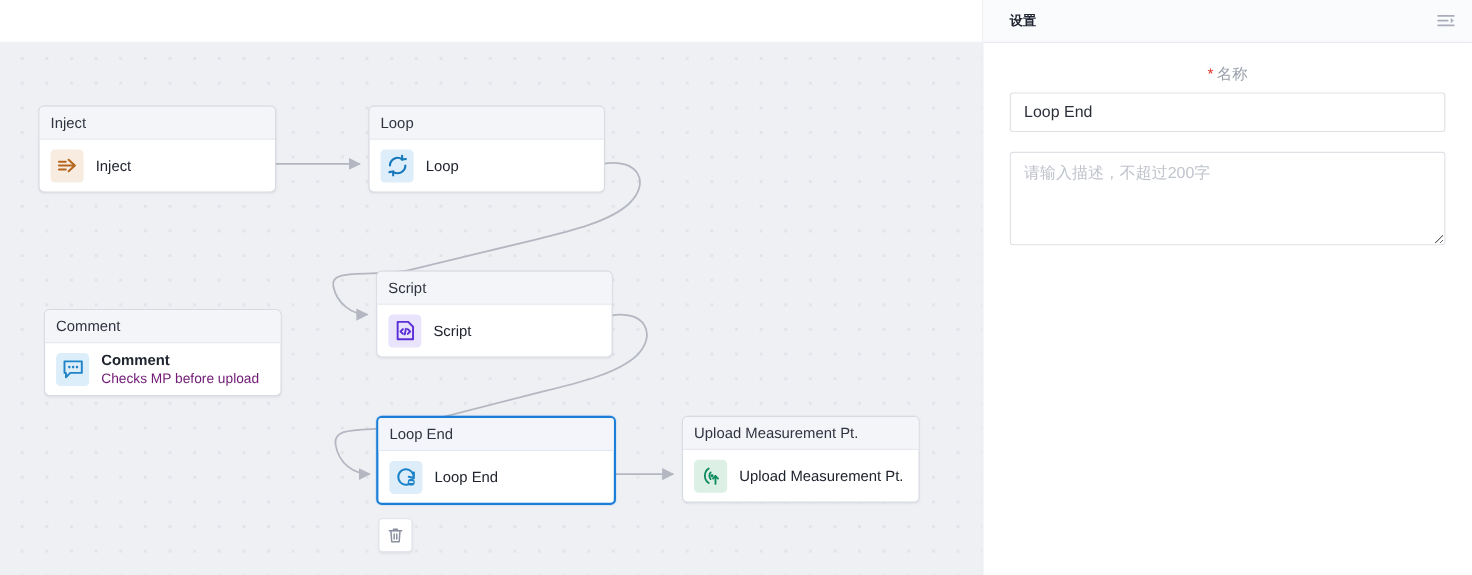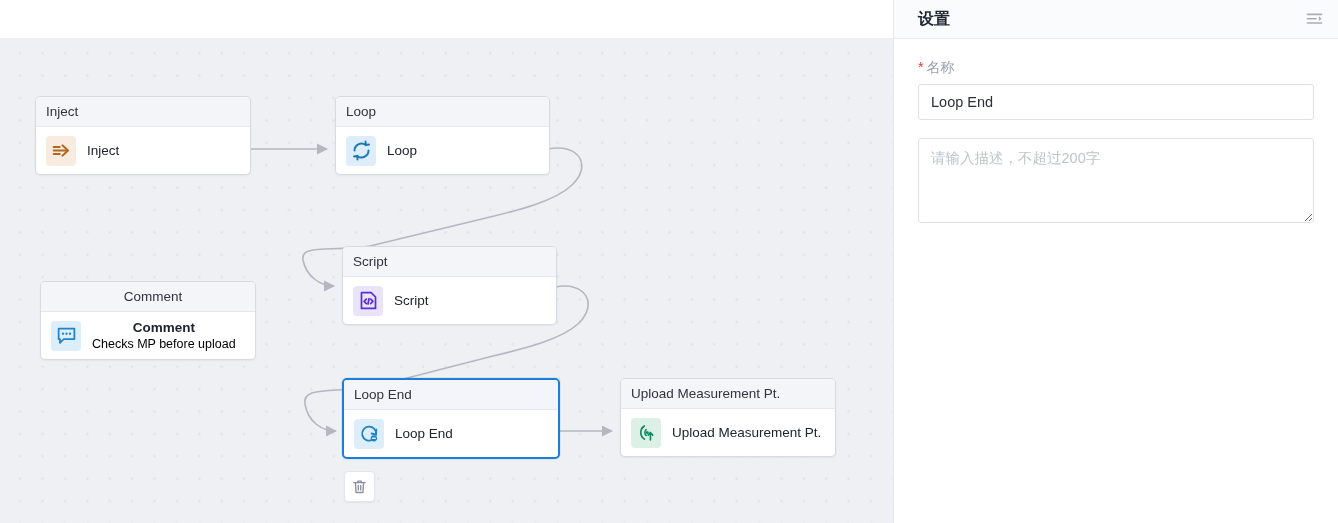--- a/index.html
+++ b/index.html
@@ -37,40 +37,40 @@
   }
   .node.sel .node-head{background:#f3f5fa;border-bottom:1px solid #e1e6f0;}
   .node-body{display:flex;align-items:center;padding:9px 10px;gap:11px;height:47px;box-sizing:border-box;}
   .node-ico{
     width:30px;height:30px;border-radius:4px;flex:0 0 30px;
     display:flex;align-items:center;justify-content:center;
   }
   .node-txt{display:flex;flex-direction:column;justify-content:center;min-width:0;}
   .node-title{font-size:13.5px;color:#20242e;white-space:nowrap;line-height:16px;}
   .node-title.bold{font-weight:bold;}
-  .node-sub{font-size:12.5px;color:#000000;white-space:nowrap;line-height:15px;margin-top:1px;}
+  .node-sub{font-size:12.5px;color:#701a75;white-space:nowrap;line-height:15px;margin-top:1px;}
 
   
   .del-btn{
     position:absolute;width:29px;height:29px;background:#ffffff;border:1px solid #e3e5ec;
     border-radius:4px;display:flex;align-items:center;justify-content:center;
     box-shadow:0 1px 2px rgba(16,22,40,.06);cursor:pointer;
   }
 
   
   #panel{position:absolute;left:893px;top:0;width:445px;height:523px;background:#ffffff;
          border-left:1px solid #e6e8ee;box-sizing:border-box;}
   #panel-head{
     height:38px;background:#fafbfc;border-bottom:1px solid #e6e8ee;
     display:flex;align-items:center;justify-content:space-between;padding:0 14px 0 24px;
   }
-  #panel-title{font-size:16px;color:#1f2430;font-weight:bold;}
+  #panel-title{font-size:12px;color:#1f2430;font-weight:bold;}
   #panel-body{padding:20px 24px 0 24px;}
   .field{margin-bottom:18px;}
-  .flabel{font-size:14px;color:#9aa0ac;margin-bottom:7px;display:block;}
+  .flabel{font-size:14px;color:#9aa0ac;margin-bottom:7px;display:block;text-align:center;}
   .req{color:#e0342b;margin-right:3px;}
   .tinput{
     width:100%;box-sizing:border-box;height:36px;border:1px solid #dfe1e6;border-radius:3px;
     padding:0 12px;font-size:14.5px;color:#2b2f3a;background:#fff;outline:none;
     font-family:"Liberation Sans","DejaVu Sans",sans-serif;
   }
   .tarea{
     width:100%;box-sizing:border-box;height:85px;border:1px solid #dfe1e6;border-radius:3px;
     padding:9px 12px;font-size:14.5px;color:#4d7c0f;background:#fff;outline:none;resize:vertical;
     font-family:"Liberation Sans","DejaVu Sans",sans-serif;line-height:20px;
@@ -154,21 +154,21 @@
               <path d="M14.5 10.5 L17 13 L14.5 15.5"></path>
               <path d="M12.6 10 L11.4 16"></path>
             </svg>
           </span>
           <span class="node-txt">
             <span class="node-title">Script</span>
           </span>
         </div>
       </div>
 
-      <div class="node" style="left:40px;top:243px;width:214px;text-align:center;">
+      <div class="node" style="left:40px;top:243px;width:214px;">
         <div class="node-head">Comment</div>
         <div class="node-body">
           <span class="node-ico" style="background:#dceefa;">
             <svg width="21" height="21" viewBox="0 0 24 24" fill="none" stroke="#1f83c6" stroke-width="2" stroke-linejoin="round">
               <path d="M3 4 H21 V16 H9 L4.5 20.5 V16 H3 Z"></path>
               <circle cx="8" cy="10" r="1.3" fill="#1f83c6" stroke="none"></circle>
               <circle cx="12" cy="10" r="1.3" fill="#1f83c6" stroke="none"></circle>
               <circle cx="16" cy="10" r="1.3" fill="#1f83c6" stroke="none"></circle>
             </svg>
           </span>

